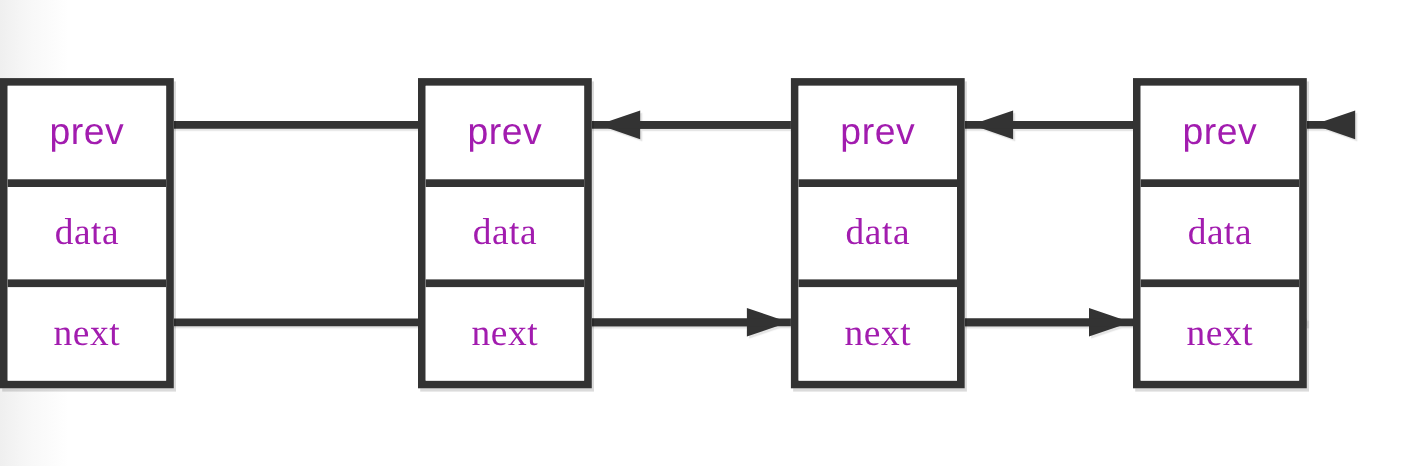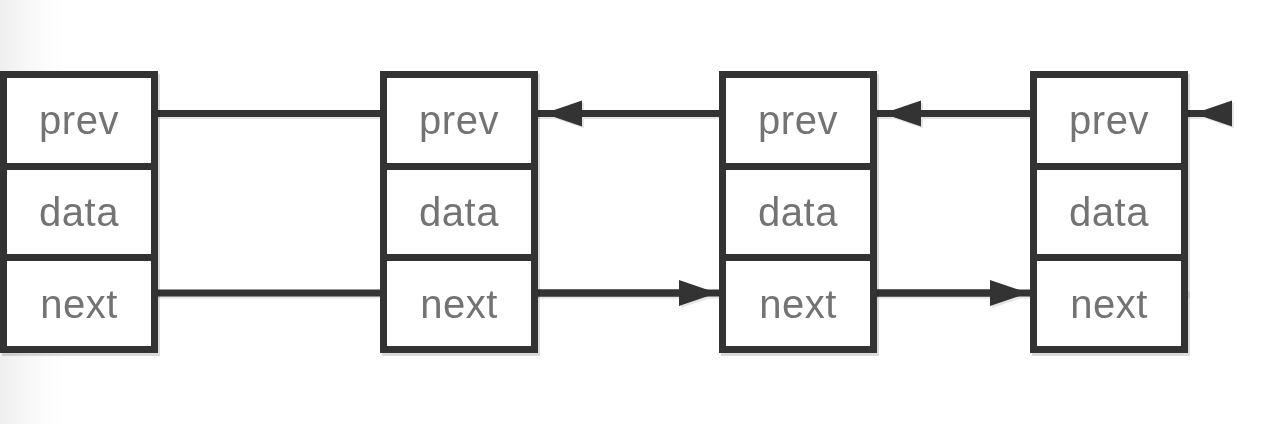--- a/index.html
+++ b/index.html
@@ -37,28 +37,29 @@
   }
   .node:nth-of-type(1) { left: 42px;  width: 161px; }
   .node:nth-of-type(2) { left: 380px; }
   .node:nth-of-type(3) { left: 719px; }
   .node:nth-of-type(4) { left: 1030px; }
   .cell {
     flex: 1;
     display: flex;
     align-items: center;
     justify-content: center;
-    font-size: 40px;
-    color: #737373;
+    font-size: 34px;
+    color: #a21caf;
     letter-spacing: 0.5px;
     line-height: 1;
     background: #ffffff;
   }
   .cell + .cell {
     border-top: 7px solid #333333;
+    font-family: Liberation Serif, serif;
   }
   #arrow-layer {
     position: absolute;
     left: 0; top: 0;
     width: 1286px;
     height: 424px;
     pointer-events: none;
     filter: drop-shadow(2px 2px 0 rgba(0,0,0,0.10));
   }
 </style>

